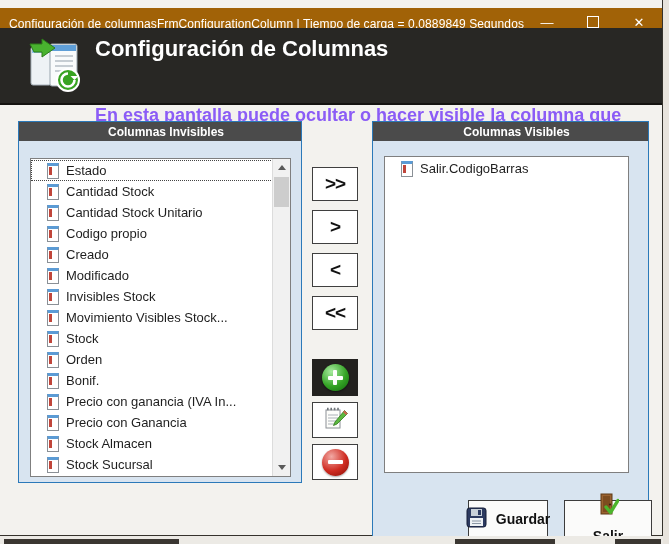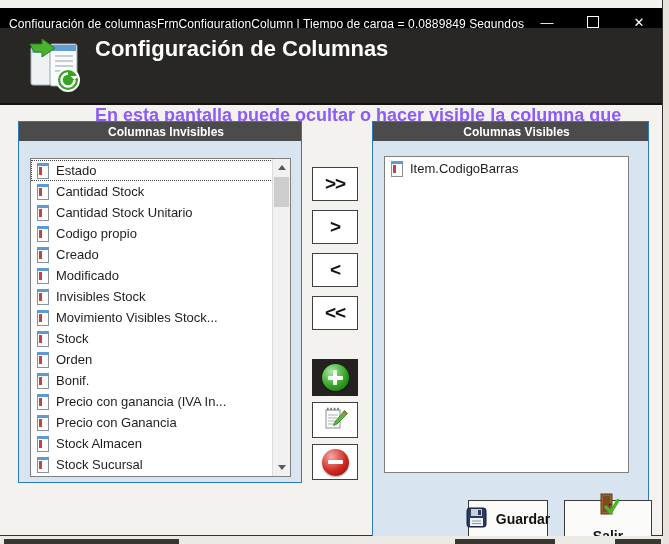--- a/index.html
+++ b/index.html
@@ -9,21 +9,21 @@
     background:#e8e4dd;position:relative;
     -webkit-font-smoothing:antialiased;
   }
   .dialog{
     position:absolute;left:0;top:0;width:662px;height:535px;
     background:#f3f2ee;border-right:1px solid #35322c;border-bottom:1px solid #35322c;
   }
   
   .titlebar{
     position:absolute;left:0;top:8px;width:662px;height:32px;
-    background:#000000;color:#fff;display:flex;align-items:center;
+    background:#a16207;color:#fff;display:flex;align-items:center;
   }
   .titlebar-text{font-size:12px;padding-left:9px;white-space:nowrap;letter-spacing:.1px;}
   .tb-controls{position:absolute;right:0;top:0;height:28px;display:flex;}
   .tb-btn{width:46px;height:28px;display:flex;align-items:center;justify-content:center;
     color:#fff;font-size:13px;cursor:default;}
   .tb-btn .maxbox{width:10px;height:10px;border:1.5px solid #fff;display:block;}
   
   .header{
     position:absolute;left:0;top:28px;width:662px;height:75px;
     background:#282724;border-bottom:2px solid #141310;
@@ -40,21 +40,21 @@
     display:flex;align-items:center;justify-content:center;padding-left:12px;
   }
   .listbox{
     position:absolute;background:#fff;border:1px solid #7f7f7f;box-sizing:border-box;
     font-size:13px;color:#1e1e1e;overflow:hidden;
   }
   .listbox-left{left:11px;top:36px;width:261px;height:319px;}
   .listbox-right{left:11px;top:34px;width:245px;height:317px;}
   .rows{position:absolute;left:0;top:1px;right:0;bottom:0;}
   .listbox-left .rows{right:17px;}
-  .list-item{height:21px;display:flex;align-items:center;padding-left:6px;gap:7px;white-space:nowrap;}
+  .list-item{height:21px;display:flex;align-items:center;padding-left:16px;gap:7px;white-space:nowrap;}
   .list-item.selected{outline:1px dotted #444;outline-offset:-1px;}
   .doc-icon{
     width:10px;height:12px;flex:0 0 auto;background:#fff;
     border:1px solid #8a9096;border-top:3px solid #5b9bd5;position:relative;
   }
   .doc-icon::after{content:"";position:absolute;left:1px;top:1px;width:3px;height:8px;background:#c0463b;}
   
   .vscroll{position:absolute;right:0;top:0;bottom:0;width:17px;background:#f1f1f1;border-left:1px solid #dcdcdc;}
   .scroll-arrow{position:absolute;left:0;width:17px;height:17px;display:flex;align-items:center;justify-content:center;}
   .scroll-arrow.up{top:0;}
@@ -254,21 +254,21 @@
         <span class="bar-h"></span>
       </span>
   </div>
 
   <div class="panel panel-right">
     <div class="panel-header">Columnas Visibles</div>
     <div class="listbox listbox-right">
       <div class="rows" id="list-visible">
           <div class="list-item">
             <span class="doc-icon"></span>
-            <span class="item-label">Item.CodigoBarras</span>
+            <span class="item-label">Salir.CodigoBarras</span>
           </div>
         </div>
     </div>
   </div>
 
   <div class="footer-btn btn-save">
     <span>
       <svg width="21" height="21" viewBox="0 0 21 21">
         <rect x="1" y="1" width="19" height="19" rx="2.5" fill="#2c3a60" stroke="#141d36"></rect>
         <rect x="5" y="2" width="11" height="7" fill="#c8d0d8"></rect>

